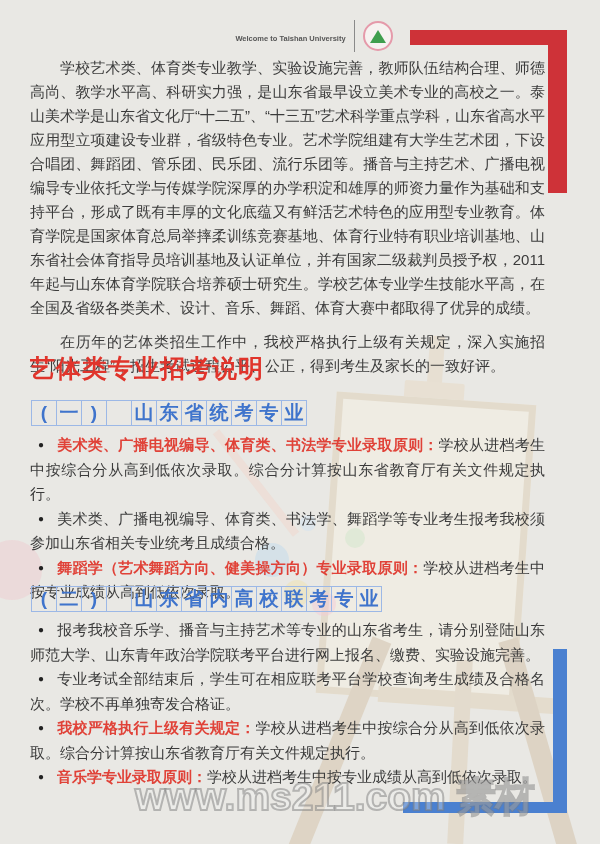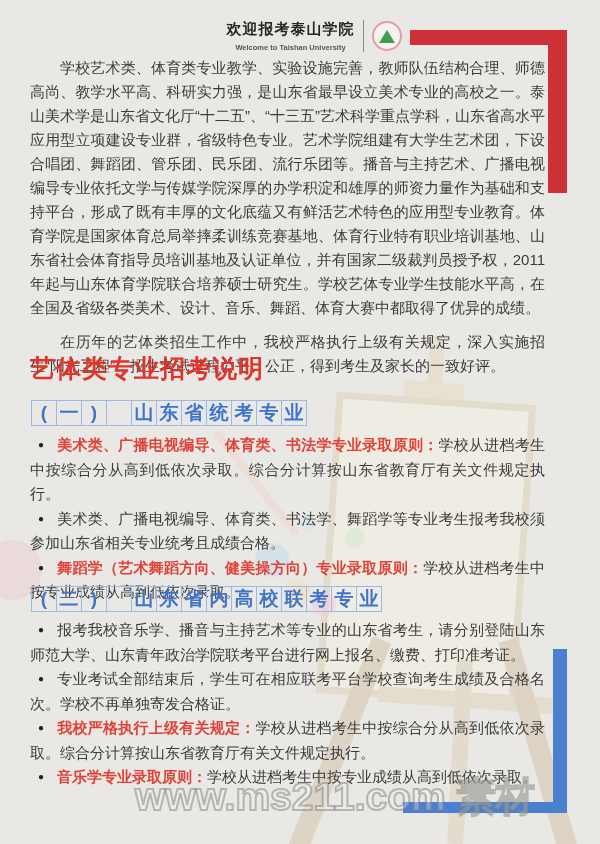--- a/index.html
+++ b/index.html
@@ -109,21 +109,20 @@
     <div class="dot pd6"></div>
   </div>
 
   <div class="bar red-h"></div>
   <div class="bar red-v"></div>
   <div class="bar blue-v"></div>
   <div class="bar blue-h"></div>
 
   <div class="hdr">
     <div class="hdr-text">
-      <div class="hdr-cn">欢迎报考泰山学院</div>
       <div class="hdr-en">Welcome to Taishan University</div>
     </div>
     <div class="hdr-div"></div>
     <div class="logo-circle">
       <div class="mountain"></div>
     </div>
   </div>
 
   <div class="intro">
     <p>学校艺术类、体育类专业教学、实验设施完善，教师队伍结构合理、师德高尚、教学水平高、科研实力强，是山东省最早设立美术专业的高校之一。泰山美术学是山东省文化厅“十二五”、“十三五”艺术科学重点学科，山东省高水平应用型立项建设专业群，省级特色专业。艺术学院组建有大学生艺术团，下设合唱团、舞蹈团、管乐团、民乐团、流行乐团等。播音与主持艺术、广播电视编导专业依托文学与传媒学院深厚的办学积淀和雄厚的师资力量作为基础和支持平台，形成了既有丰厚的文化底蕴又有鲜活艺术特色的应用型专业教育。体育学院是国家体育总局举摔柔训练竞赛基地、体育行业特有职业培训基地、山东省社会体育指导员培训基地及认证单位，并有国家二级裁判员授予权，2011年起与山东体育学院联合培养硕士研究生。学校艺体专业学生技能水平高，在全国及省级各类美术、设计、音乐、舞蹈、体育大赛中都取得了优异的成绩。</p>
@@ -163,21 +162,21 @@
       <span class="cell">内</span>
       <span class="cell">高</span>
       <span class="cell">校</span>
       <span class="cell">联</span>
       <span class="cell">考</span>
       <span class="cell">专</span>
       <span class="cell">业</span>
     </div>
 
   <div class="bullets sec2-bullets">
-    <p class="bullet"><span class="bdot">●</span><span class="hl"></span><span>报考我校音乐学、播音与主持艺术等专业的山东省考生，请分别登陆山东师范大学、山东青年政治学院联考平台进行网上报名、缴费、打印准考证。</span></p>
+    <p class="bullet"><span class="bdot">●</span><span class="hl"></span><span>报考我校音乐学、播音与主持艺术等专业的山东省考生，请分别登陆山东师范大学、山东青年政治学院联考平台进行网上报名、缴费、实验设施完善。</span></p>
     <p class="bullet"><span class="bdot">●</span><span class="hl"></span><span>专业考试全部结束后，学生可在相应联考平台学校查询考生成绩及合格名次。学校不再单独寄发合格证。</span></p>
     <p class="bullet"><span class="bdot">●</span><span class="hl">我校严格执行上级有关规定：</span><span>学校从进档考生中按综合分从高到低依次录取。综合分计算按山东省教育厅有关文件规定执行。</span></p>
     <p class="bullet"><span class="bdot">●</span><span class="hl">音乐学专业录取原则：</span><span>学校从进档考生中按专业成绩从高到低依次录取。</span></p>
   </div>
 
   <div class="watermark">www.ms211.com 素材</div>
 
 </div>
 
 </body></html>

